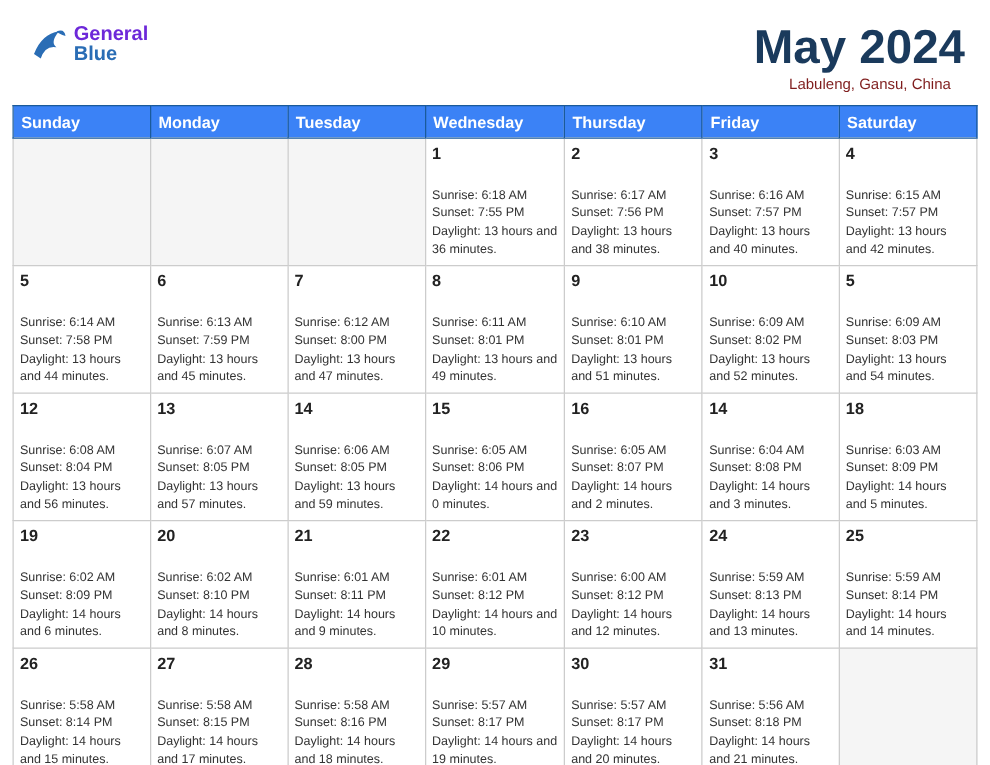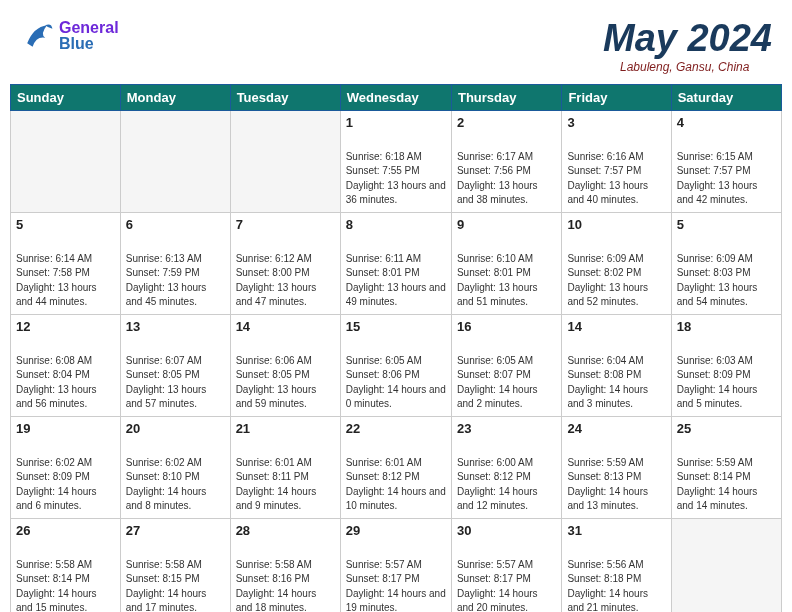--- a/index.html
+++ b/index.html
@@ -10,41 +10,40 @@
       min-height: 612px;
       padding: 10px;
     }
     .header {
       display: flex;
       justify-content: space-between;
       align-items: flex-start;
       padding: 8px 10px 6px 10px;
     }
     .title-block {
-      text-align: left;
-      font-style: italic;
+      text-align: center;
     }
     .month-year {
       font-size: 38px;
       font-weight: bold;
       color: #1a3a5c;
       line-height: 1.1;
     }
     .location {
       font-size: 12px;
       color: #7f1d1d;
       margin-left: 17px;
     }
     .calendar {
       width: 100%;
       border-collapse: collapse;
       margin-top: 4px;
     }
     .calendar th {
-      background: #0f766e;
+      background: #3b82f6;
       color: #fff;
       font-size: 13px;
       font-weight: bold;
       padding: 5px 6px;
       text-align: left;
       border: 1px solid #1a5a9a;
     }
     .calendar td {
       vertical-align: top;
       border: 1px solid #ccc;

